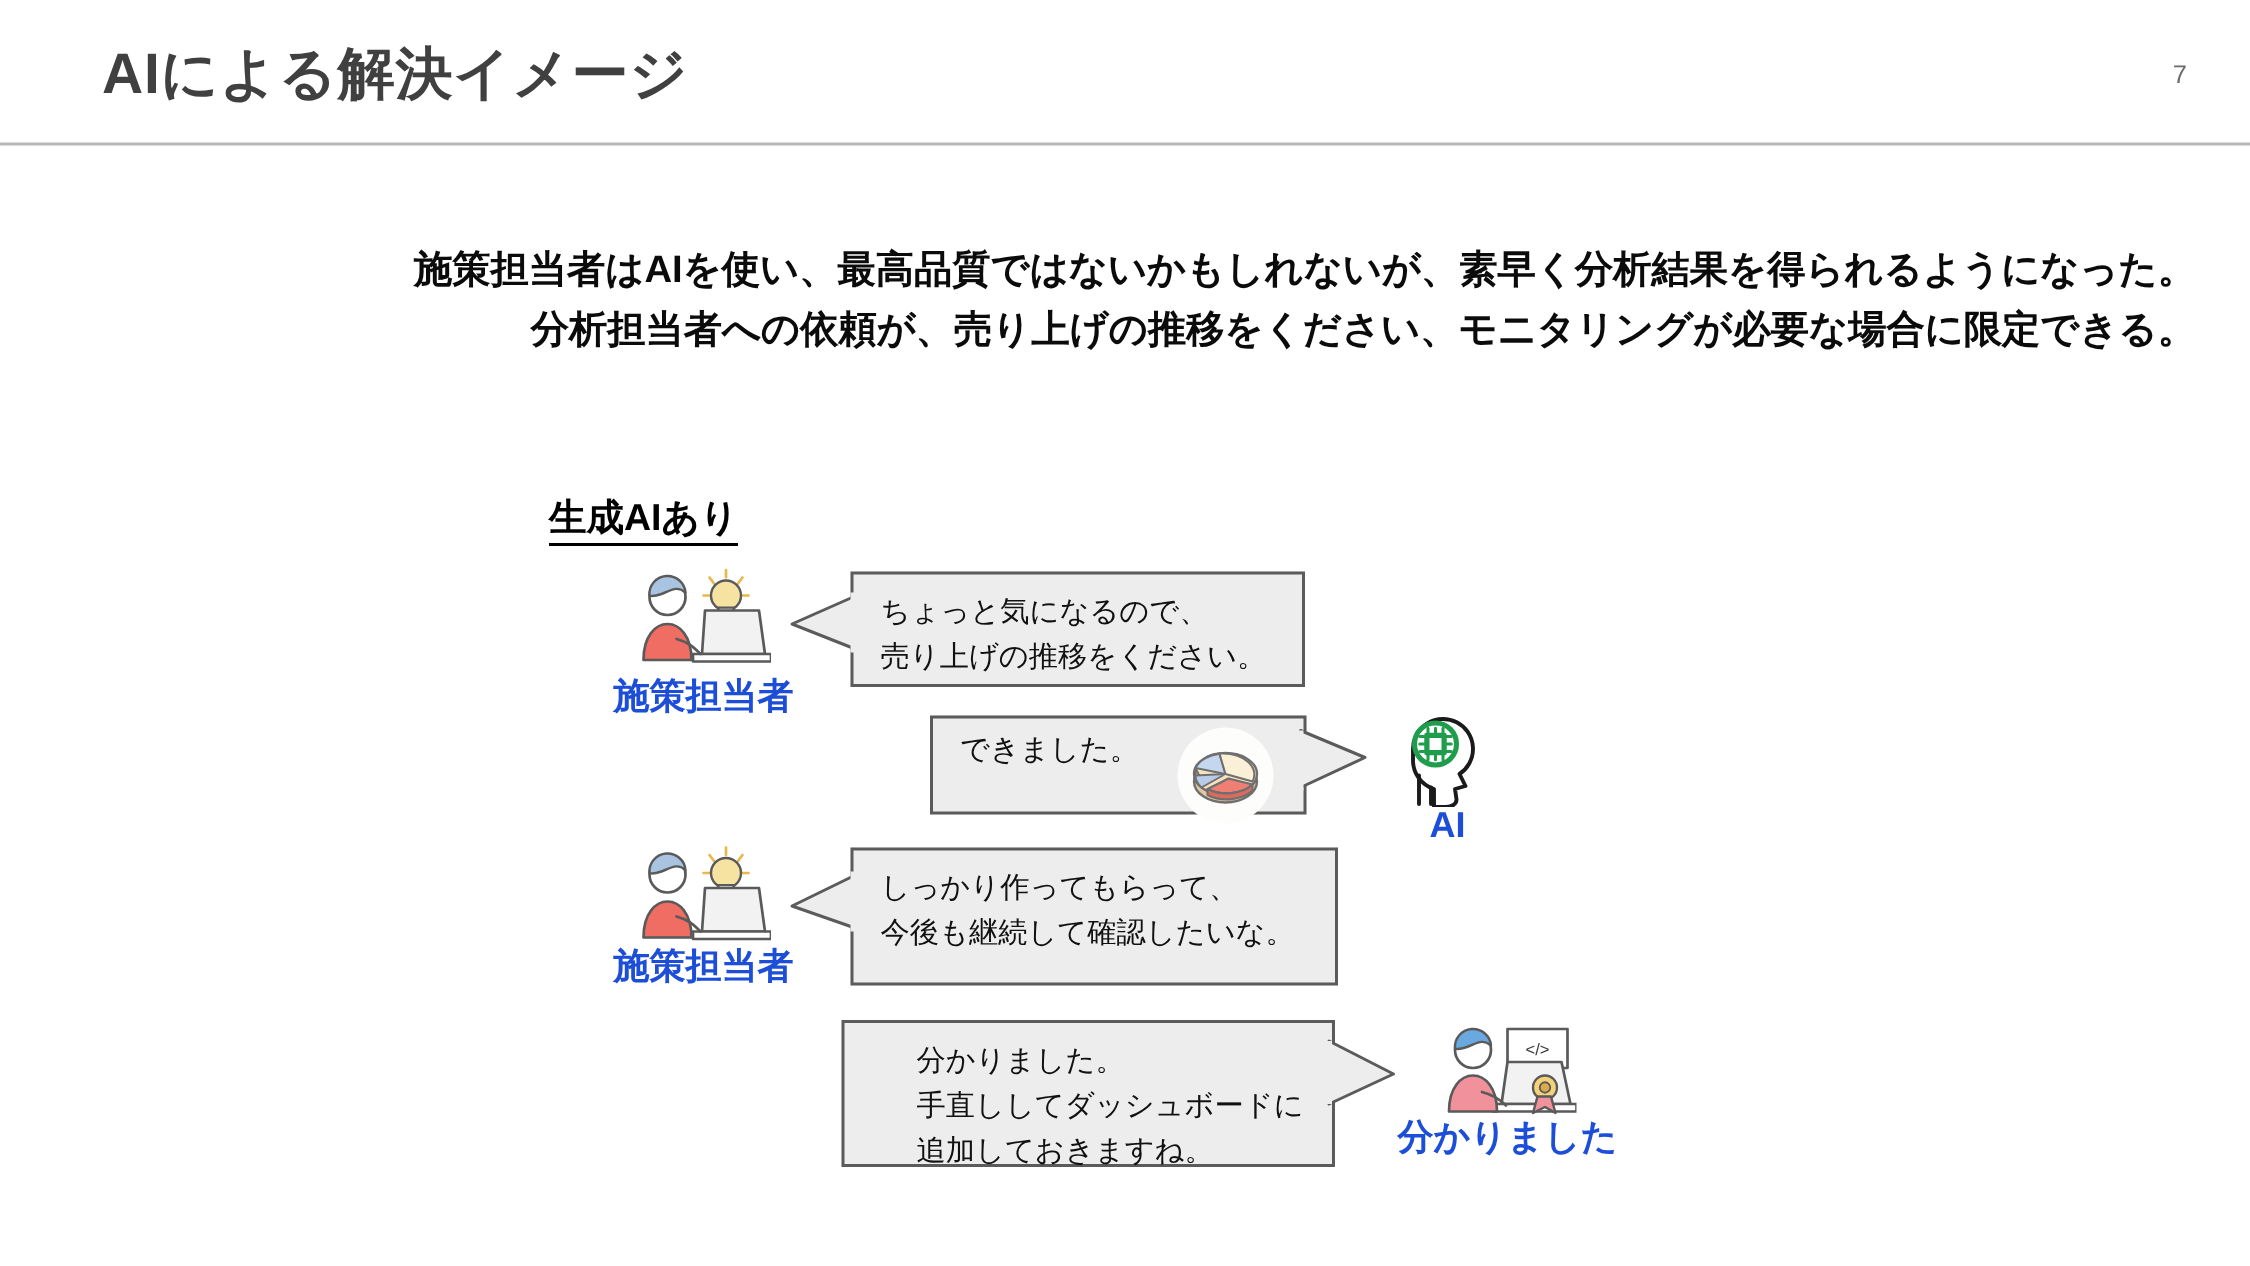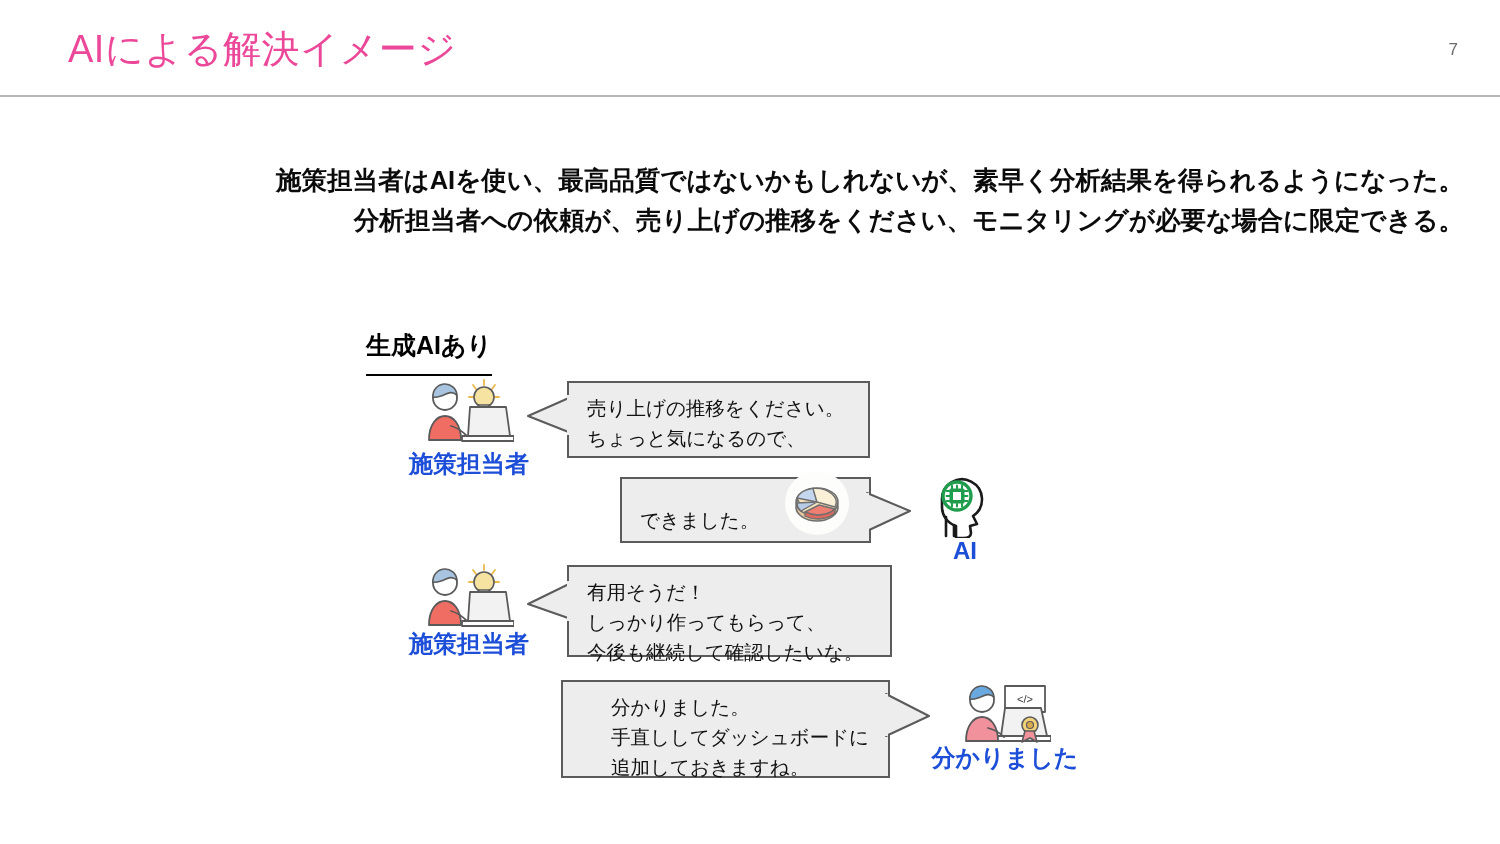--- a/index.html
+++ b/index.html
@@ -18,22 +18,22 @@
     background: #ffffff;
     overflow: hidden;
   }
 
   
   #slide-title {
     position: absolute;
     left: 68px;
     top: 24px;
     font-size: 38px;
-    font-weight: normal;
-    color: #ec4899;
+    font-weight: bold;
+    color: #404040;
     letter-spacing: 0.5px;
     white-space: nowrap;
   }
   #page-number {
     position: absolute;
     right: 42px;
     top: 40px;
     font-size: 17px;
     color: #6b6b6b;
   }
@@ -69,21 +69,21 @@
     height: 844px;
   }
   #section-heading {
     position: absolute;
     left: 366px;
     top: 330px;
     font-size: 25px;
     font-weight: bold;
     color: #000;
     border-bottom: 2.5px solid #000;
-    padding-bottom: 14px;
+    padding-bottom: 2px;
     line-height: 30px;
   }
 
   
   .actor-label {
     position: absolute;
     font-size: 24px;
     font-weight: bold;
     color: #1d4ed8;
     white-space: nowrap;
@@ -125,21 +125,21 @@
   .pie-wrap {
     display: inline-block;
     vertical-align: middle;
     width: 64px;
     height: 64px;
     margin-left: 26px;
     border-radius: 50%;
     background: #fdfdfc;
   }
 
-  .bubble-inline { display: flex; align-items: flex-end; }
+  .bubble-inline { display: flex; align-items: flex-start; }
 </style>
 </head>
 <body>
 
 <div id="slide">
 
   <div id="slide-title">AIによる解決イメージ</div>
   <div id="page-number">7</div>
   <div id="header-rule"></div>
 
@@ -180,22 +180,22 @@
         <path d="M33 48 c8 2 12 6 16 10" fill="none" stroke="#5a5a5a" stroke-width="1.8" stroke-linecap="round"></path>
       </svg>
     </div>
     <div class="actor-label" style="left:376px; top:448px; width:186px;">施策担当者</div>
 
     <div class="bubble" style="left:567px; top:381px; width:303px; height:77px;">
       <svg class="tail-left" viewBox="0 0 46 44">
         <path d="M46 4 L3 23 L46 40 Z" fill="#ededed" stroke="#5b5b5b" stroke-width="2" stroke-linejoin="round"></path>
         <rect x="42" y="2" width="8" height="40" fill="#ededed"></rect>
       </svg>
+      <span class="bline">ちょっと気になるので、</span>
       <span class="bline">売り上げの推移をください。</span>
-      <span class="bline">ちょっと気になるので、</span>
     </div>
 
     <div class="bubble bubble-inline" style="left:620px; top:477px; width:251px; height:66px; padding:6px 14px 6px 18px;">
       <svg class="tail-right" viewBox="0 0 46 44">
         <path d="M0 2 L43 20 L0 40 Z" fill="#ededed" stroke="#5b5b5b" stroke-width="2" stroke-linejoin="round"></path>
         <rect x="-6" y="2" width="8" height="40" fill="#ededed"></rect>
       </svg>
       <span class="bline">できました。</span>
       <span class="pie-wrap">
         <svg viewBox="0 0 64 64" width="64" height="64">
@@ -267,21 +267,20 @@
         <path d="M33 48 c8 2 12 6 16 10" fill="none" stroke="#5a5a5a" stroke-width="1.8" stroke-linecap="round"></path>
       </svg>
     </div>
     <div class="actor-label" style="left:376px; top:628px; width:186px;">施策担当者</div>
 
     <div class="bubble" style="left:567px; top:565px; width:325px; height:92px;">
       <svg class="tail-left" viewBox="0 0 46 44">
         <path d="M46 6 L3 27 L46 42 Z" fill="#ededed" stroke="#5b5b5b" stroke-width="2" stroke-linejoin="round"></path>
         <rect x="42" y="4" width="8" height="40" fill="#ededed"></rect>
       </svg>
-      <span class="bline">有用そうだ！</span>
       <span class="bline">しっかり作ってもらって、</span>
       <span class="bline">今後も継続して確認したいな。</span>
     </div>
 
     <div class="bubble" style="left:561px; top:680px; width:329px; height:98px;padding-left:48px;">
       <svg class="tail-right" viewBox="0 0 46 44">
         <path d="M0 2 L43 24 L0 44 Z" fill="#ededed" stroke="#5b5b5b" stroke-width="2" stroke-linejoin="round"></path>
         <rect x="-6" y="2" width="8" height="42" fill="#ededed"></rect>
       </svg>
       <span class="bline">分かりました。</span>

